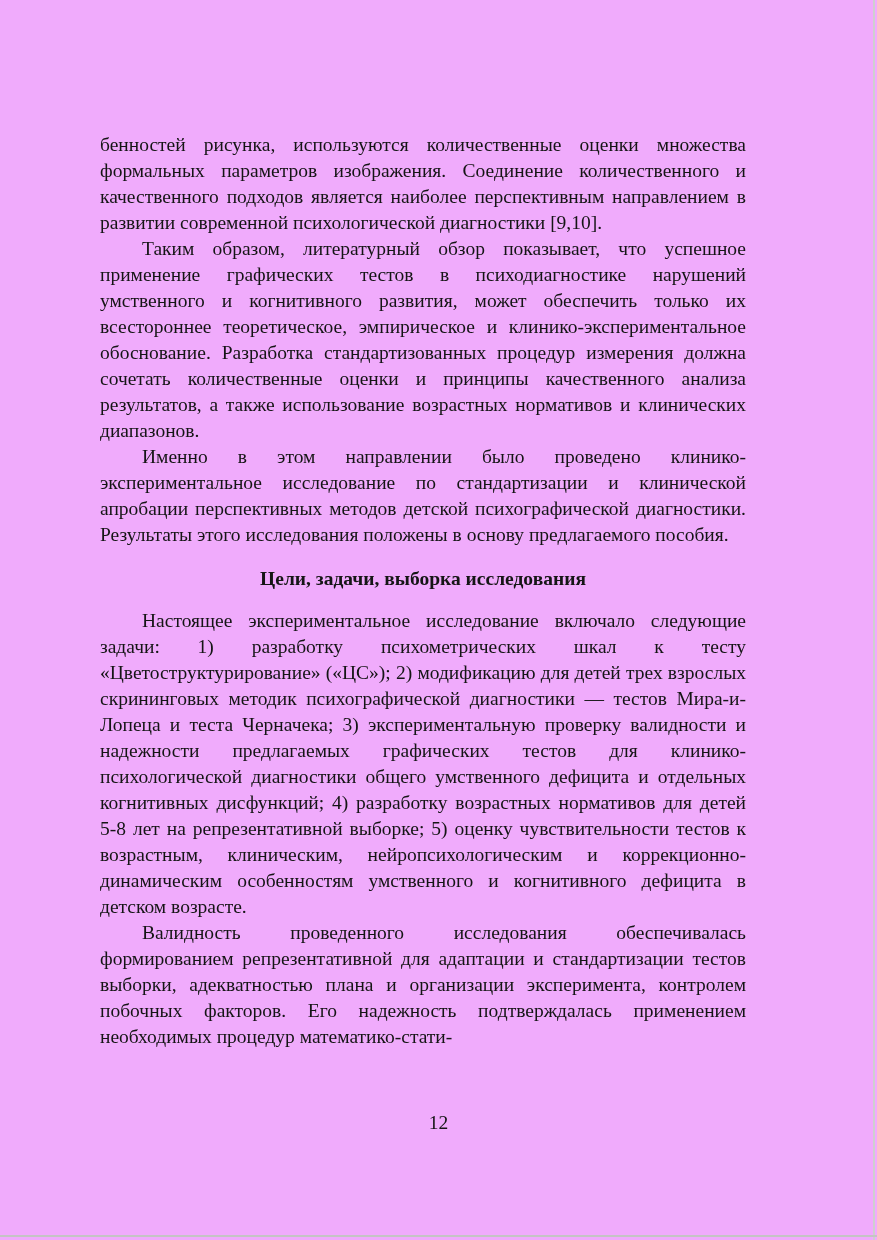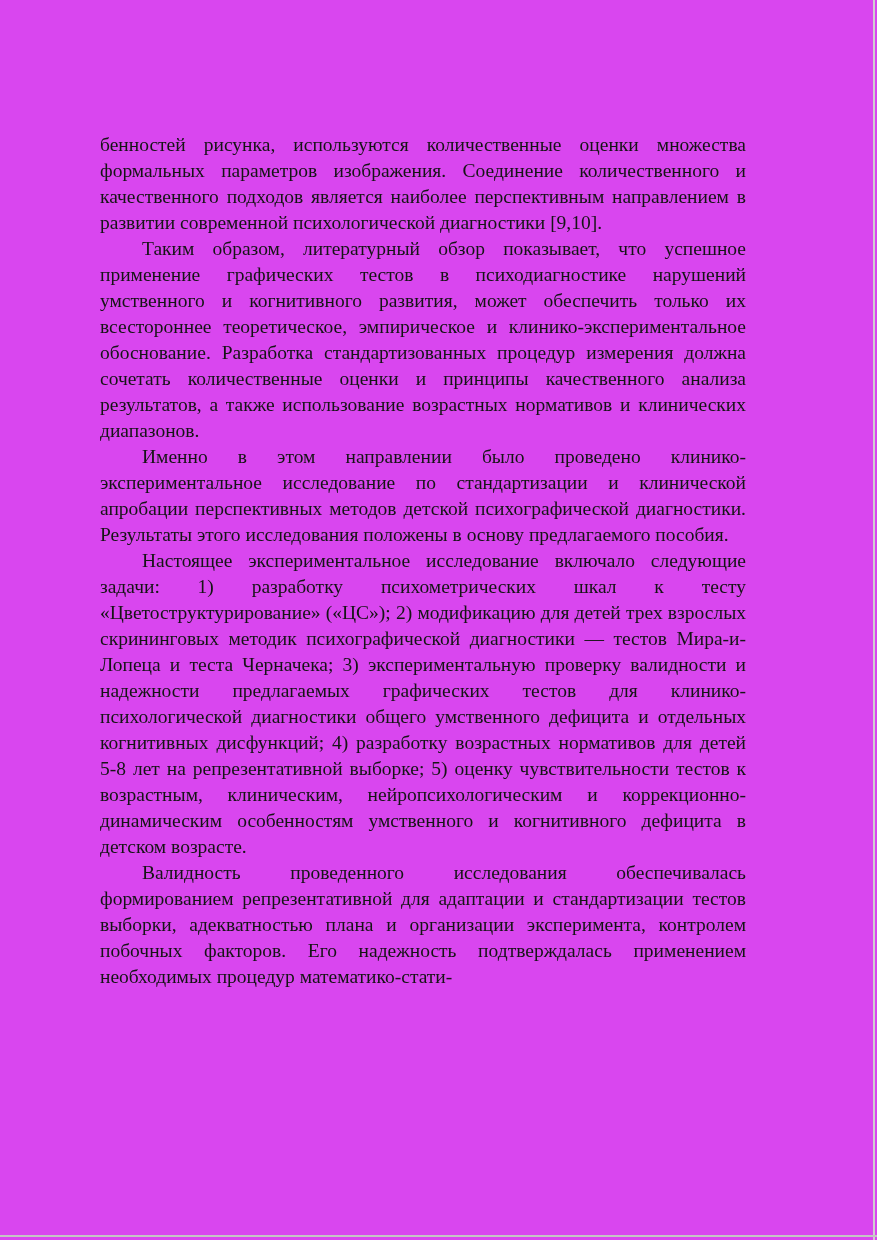--- a/index.html
+++ b/index.html
@@ -2,21 +2,21 @@
 <html lang="ru"><head>
 <meta charset="utf-8">
 <style>
   * { box-sizing: border-box; }
   html, body { margin: 0; padding: 0; background: #ffffff; }
 
   .page {
     position: relative;
     width: 877px;
     height: 1240px;
-    background: #d946ef;
+    background: #f0abfc;
     font-family: "Liberation Serif", "DejaVu Serif", serif;
     color: #151515;
     overflow: hidden;
   }
 
   
   .scan-edge-right {
     position: absolute;
     top: 0; right: 2px;
     width: 2px; height: 100%;
@@ -68,17 +68,19 @@
 <body>
 
 <div class="page">
   <div class="scan-edge-right"></div>
   <div class="scan-edge-bottom"></div>
 
   <div class="text-block" id="content-root">
       <p class="para"><span class="">бенностей рисунка, используются количественные оценки множества формальных параметров изображения. Соединение количественного и качественного подходов является наиболее перспективным направлением в развитии современной психологической диагностики [9,10].</span></p>
       <p class="para indent"><span class="">Таким образом, литературный обзор показывает, что успешное применение графических тестов в психодиагностике нарушений умственного и когнитивного развития, может обеспечить только их всестороннее теоретическое, эмпирическое и клинико-экспериментальное обоснование. Разработка стандартизованных процедур измерения должна сочетать количественные оценки и принципы качественного анализа результатов, а также использование возрастных нормативов и клинических диапазонов.</span></p>
       <p class="para indent"><span class="">Именно в этом направлении было проведено клинико-экспериментальное исследование по стандартизации и клинической апробации перспективных методов детской психографической диагностики. Результаты этого исследования положены в основу предлагаемого пособия.</span></p>
+      <h2 class="section-heading">Цели, задачи, выборка исследования</h2>
       <p class="para indent"><span class="">Настоящее экспериментальное исследование включало следующие задачи: 1) разработку психометрических шкал к тесту «Цветоструктурирование» (</span><span class="bold">«ЦС»</span><span class="">); 2) модификацию для детей трех взрослых скрининговых методик психографической диагностики — </span><span class="bold">тестов Мира-и-Лопеца</span><span class=""> и </span><span class="bold">теста Черначека</span><span class="">; 3) экспериментальную проверку валидности и надежности предлагаемых графических тестов для клинико-психологической диагностики общего умственного дефицита и отдельных когнитивных дисфункций; 4) разработку возрастных нормативов для детей 5-8 лет на репрезентативной выборке; 5) оценку чувствительности тестов к возрастным, клиническим, нейропсихологическим и коррекционно-динамическим особенностям умственного и когнитивного дефицита в детском возрасте.</span></p>
       <p class="para indent"><span class="">Валидность проведенного исследования обеспечивалась формированием репрезентативной для адаптации и стандартизации тестов выборки, адекватностью плана и организации эксперимента, контролем побочных факторов. Его надежность подтверждалась применением необходимых процедур математико-стати-</span></p>
     </div>
 
+  <div class="page-number">12</div>
 </div>
 
 </body></html>

